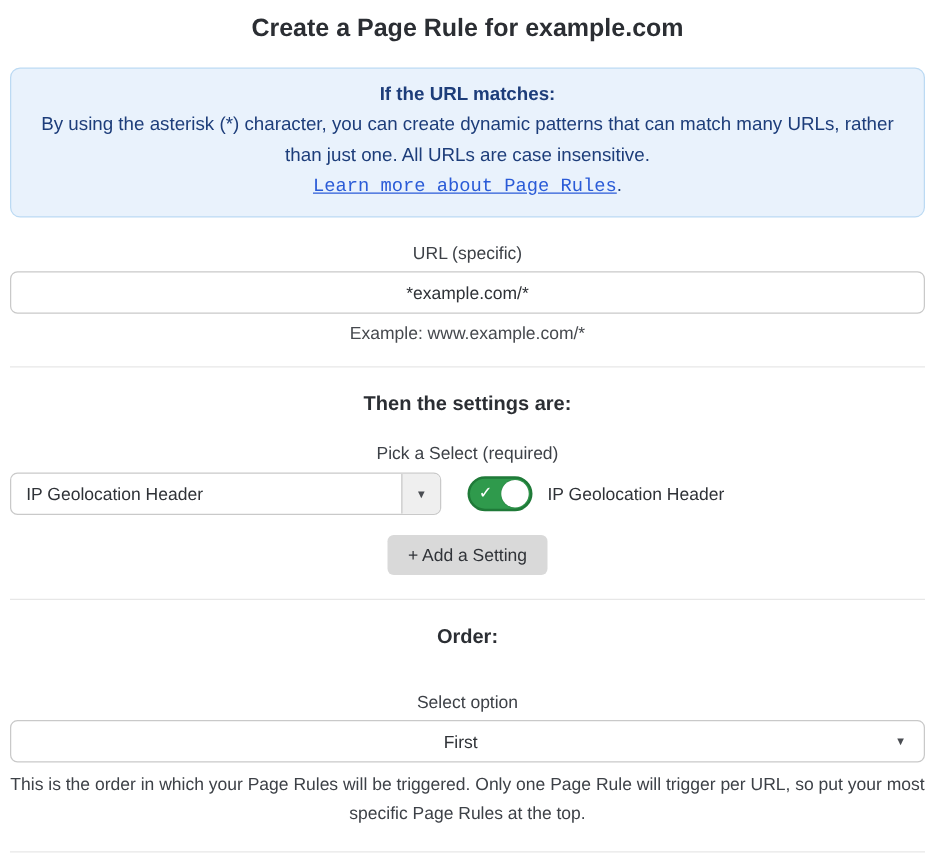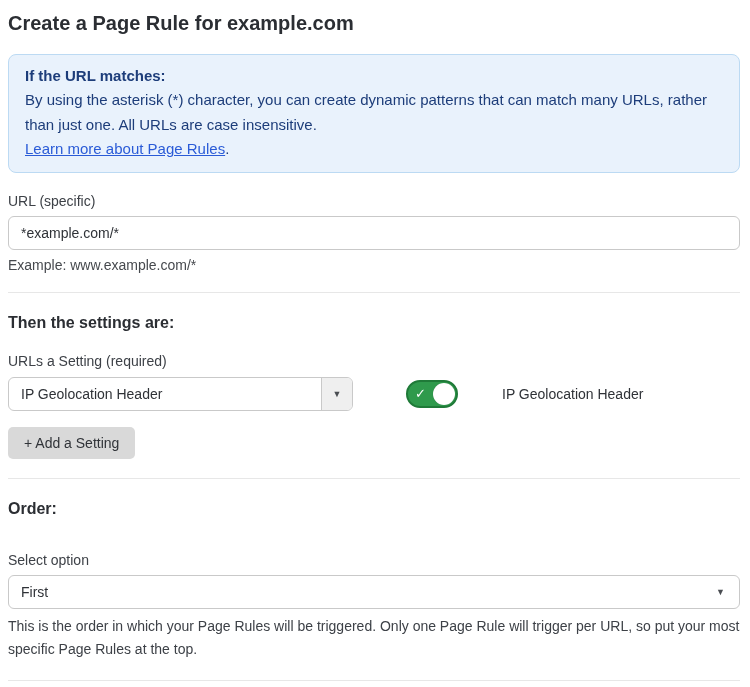--- a/index.html
+++ b/index.html
@@ -1,15 +1,15 @@
 <!DOCTYPE html>
 <html><head>
 <meta charset="utf-8">
 <style>
-  * { box-sizing: border-box; }
+  * { box-sizing: border-box; text-align: center; }
   html, body { margin: 0; padding: 0; background: #ffffff; }
   body {
     width: 750px; height: 687px;
     font-family: "Liberation Sans", "DejaVu Sans", sans-serif;
     color: #36393f;
     padding: 10px 10px 0 8px;
     overflow: hidden;
   }
   .page-title {
     font-size: 20px; font-weight: bold; color: #2b2e33;
@@ -21,42 +21,42 @@
     border: 1px solid #bcdaf3;
     border-radius: 8px;
     padding: 9px 16px 11px 16px;
     color: #1d3d7a;
     font-size: 15px;
     line-height: 1.62;
     margin-bottom: 20px;
   }
   .info-box .info-heading { font-weight: bold; }
   .info-box a {
-    color: #2a5bd7; text-decoration: underline; cursor: pointer;
+    color: #2a5bd7; text-decoration: underline; cursor: pointer; font-family: Liberation Mono, monospace;
   }
   
   .field-label { font-size: 14px; color: #3d4147; margin: 0 0 7px 0; }
   .text-input {
     width: 100%; height: 34px;
     border: 1px solid #c9c9c9; border-radius: 6px;
     font-family: "Liberation Sans", "DejaVu Sans", sans-serif;
     font-size: 14px; color: #2f3237;
     padding: 0 12px; background: #fff; outline: none;
   }
   .hint-text { font-size: 14px; color: #46494e; margin-top: 7px; }
   hr.divider {
     border: none; border-top: 1px solid #e7e7e7;
     margin: 19px 0 0 0;
   }
   .section-heading {
     font-size: 16px; font-weight: bold; color: #2b2e33;
     margin: 21px 0 0 0;
   }
   
-  .setting-row { display: flex; align-items: center; margin-top: 8px; gap: 32px; }
+  .setting-row { display: flex; align-items: center; margin-top: 8px; }
   .select-box {
     display: flex; align-items: stretch;
     width: 345px; height: 34px;
     border: 1px solid #c9c9c9; border-radius: 6px;
     background: #fff; overflow: hidden; cursor: pointer;
   }
   .select-box .select-value {
     flex: 1; display: flex; align-items: center;
     padding: 0 12px; font-size: 14px; color: #2f3237;
   }
@@ -128,21 +128,21 @@
 </div>
 
 <div class="field-label">URL (specific)</div>
 <input class="text-input" type="text" value="*example.com/*" style="">
 <div class="hint-text">Example: www.example.com/*</div>
 
 <hr class="divider">
 
 <h2 class="section-heading">Then the settings are:</h2>
 
-<div class="field-label" style="margin-top:21px;">URLs a Setting (required)</div>
+<div class="field-label" style="margin-top:21px;">Pick a Select (required)</div>
 
 <div class="setting-row">
   <div class="select-box">
     <span class="select-value">IP Geolocation Header</span>
     <span class="select-caret-btn">
       <span class="caret-glyph">▼</span>
     </span>
   </div>
   <div class="toggle">
     <span class="toggle-check">✓</span>

